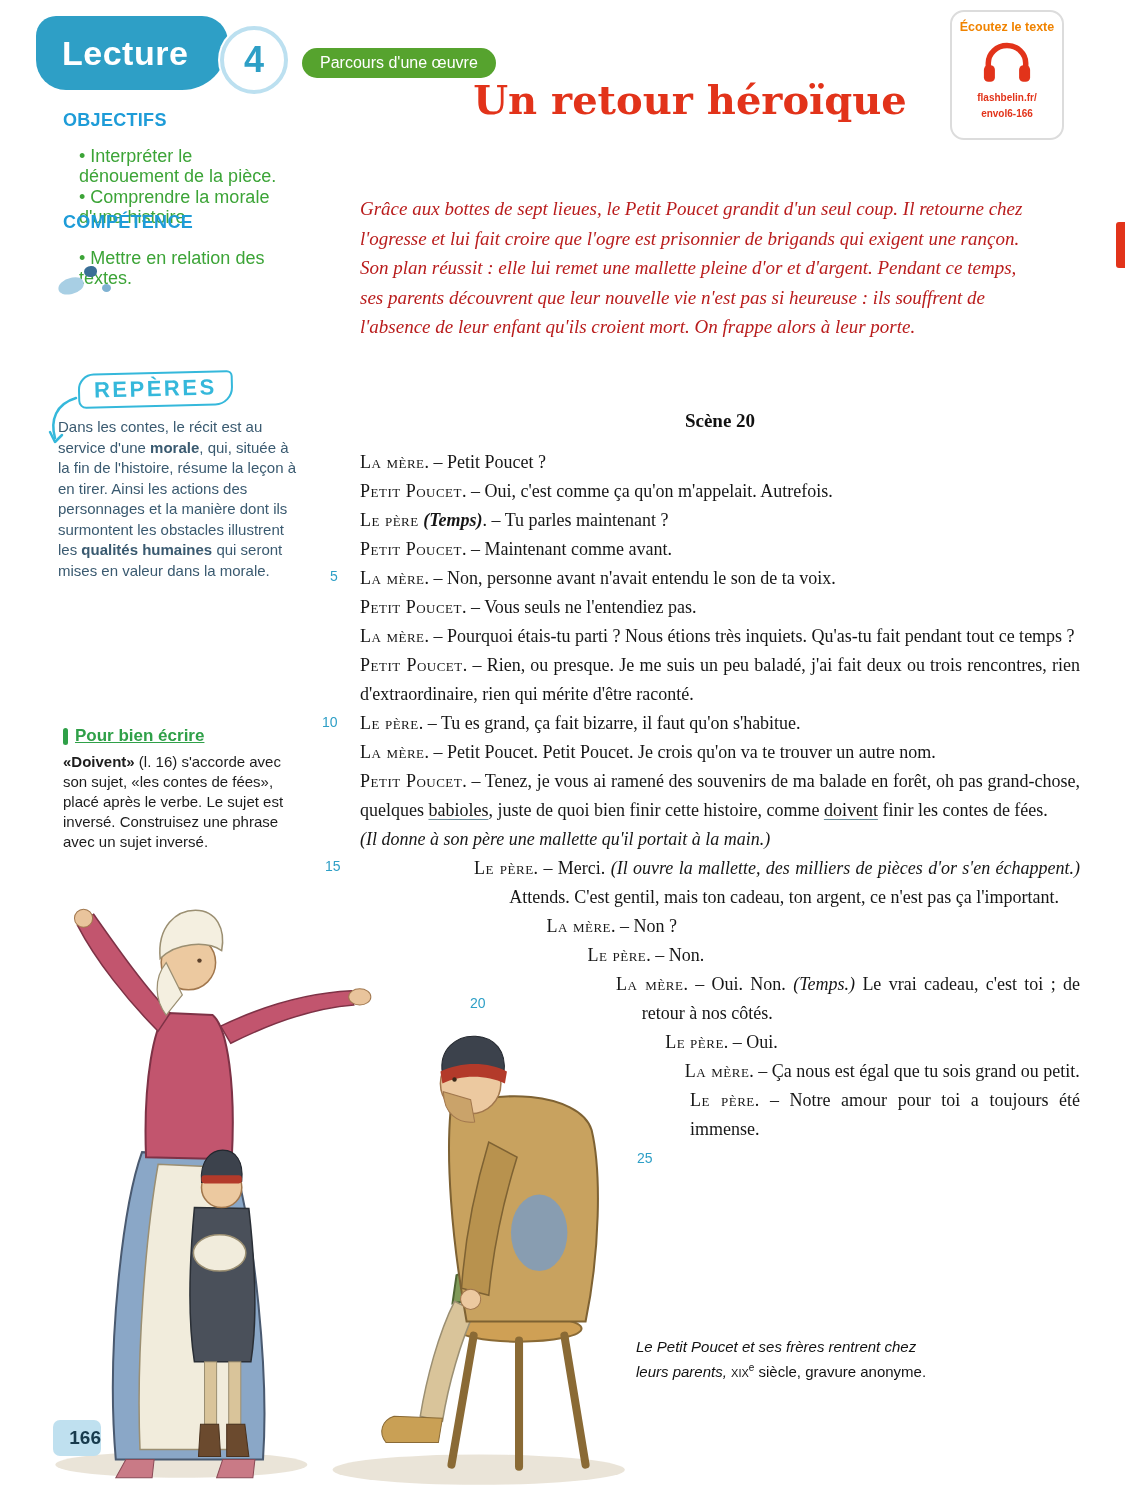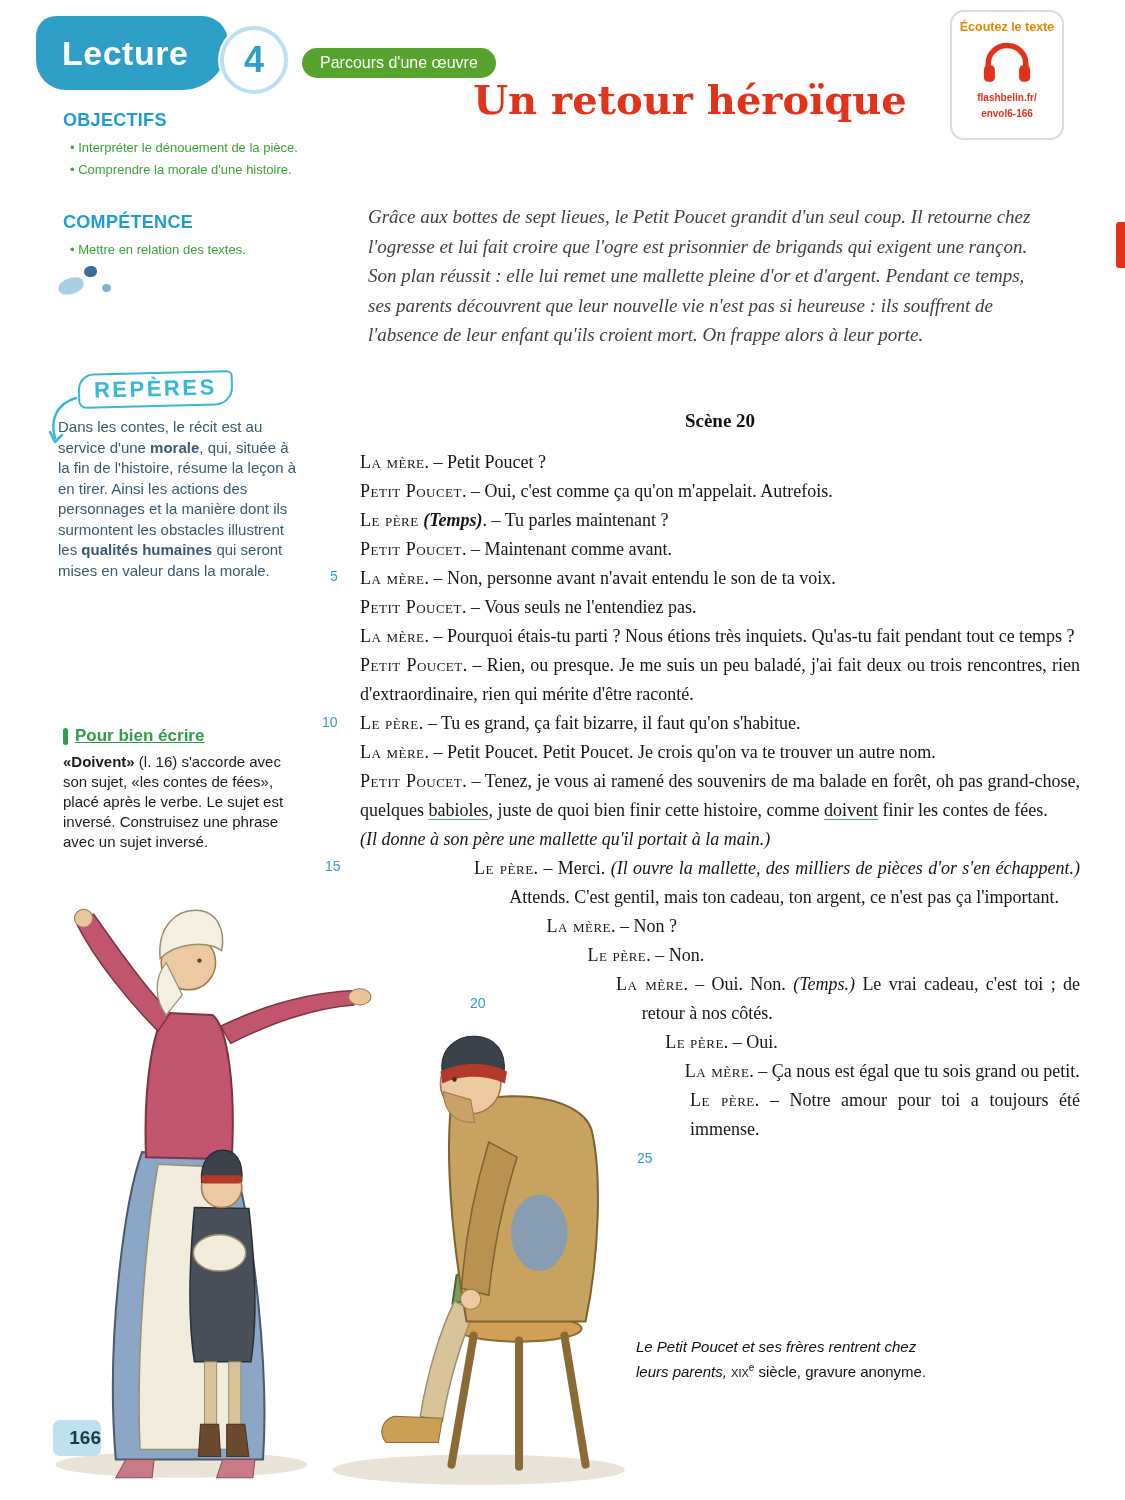--- a/index.html
+++ b/index.html
@@ -26,21 +26,21 @@
   .listen-url{color:#E2331A;font-weight:bold;font-size:10px;text-align:center;line-height:16px;margin-top:6px;}
   .side-tab{position:absolute;right:0;top:222px;width:9px;height:46px;background:#E2331A;
     border-radius:3px 0 0 3px;}
 
   .main-title{position:absolute;left:360px;top:76px;width:660px;margin:0;text-align:center;
     font-family:"DejaVu Serif",serif;font-size:40px;font-weight:bold;color:#E2331A;}
 
   
   .side-block{position:absolute;left:63px;width:242px;}
   .side-head{margin:0 0 4px;color:#1E9CD8;font-size:18px;font-weight:bold;letter-spacing:.3px;}
-  .side-list{margin:7px;padding:0;list-style:none;color:#3CA437;font-size:13px;line-height:19.5px;}
+  .side-list{margin:16px;padding:0;list-style:none;color:#3CA437;font-size:18px;line-height:19.5px;}
   .side-list li::before{content:"• ";}
   .side-list li{margin-bottom:2px;}
 
   .ink-blots{position:absolute;left:58px;top:262px;width:90px;height:46px;}
   .blot{position:absolute;display:block;}
   .blot-1{left:0;top:16px;width:26px;height:16px;background:#A8CFE4;border-radius:60% 40% 55% 45%;transform:rotate(-12deg);}
   .blot-2{left:26px;top:4px;width:13px;height:11px;background:#3A6E96;border-radius:55% 45% 50% 50%;}
   .blot-3{left:44px;top:22px;width:9px;height:8px;background:#7FB2D2;border-radius:50%;}
 
   .reperes{position:absolute;left:58px;top:372px;width:248px;}
@@ -49,22 +49,22 @@
     padding:2px 14px 3px;transform:rotate(-1.5deg);background:#fff;}
   .reperes-arrow{position:absolute;left:-12px;top:22px;}
   .reperes-body{margin-top:10px;color:#3A5A70;font-size:15px;line-height:20.5px;width:240px;}
 
   .pbe{position:absolute;left:63px;top:726px;width:242px;}
   .pbe-head{color:#2FA048;font-size:17px;font-weight:bold;display:flex;align-items:center;text-decoration:underline;}
   .quote-bar{display:inline-block;width:5px;height:17px;background:#2FA048;border-radius:3px;margin-right:7px;}
   .pbe-body{margin-top:6px;color:#1c1c1c;font-size:15px;line-height:20px;}
 
   
-  .intro{position:absolute;left:360px;top:194px;width:668px;margin:8px;
-    font-family:"Liberation Serif",serif;font-style:italic;font-size:19px;line-height:29.5px;color:#404040;}
+  .intro{position:absolute;left:360px;top:194px;width:668px;margin:0;
+    font-family:"Liberation Serif",serif;font-style:italic;font-size:19px;line-height:29.5px;color:#b91c1c;}
   .scene-heading{position:absolute;left:360px;top:410px;width:720px;margin:0;text-align:center;
     font-family:"Liberation Serif",serif;font-size:19px;font-weight:bold;color:#111;}
   .dialogue{position:absolute;left:360px;top:448px;width:720px;
     font-family:"Liberation Serif",serif;font-size:18px;line-height:29px;color:#161616;text-align:justify;}
   .dialogue p{margin:0;}
   .seg-sc{font-variant:small-caps;letter-spacing:.5px;}
   .seg-it{font-style:italic;}
   .seg-itb{font-style:italic;font-weight:bold;}
   .seg-b{font-weight:bold;}
   .seg-u{text-decoration:underline;text-decoration-color:#6a8f9c;text-underline-offset:3px;}

